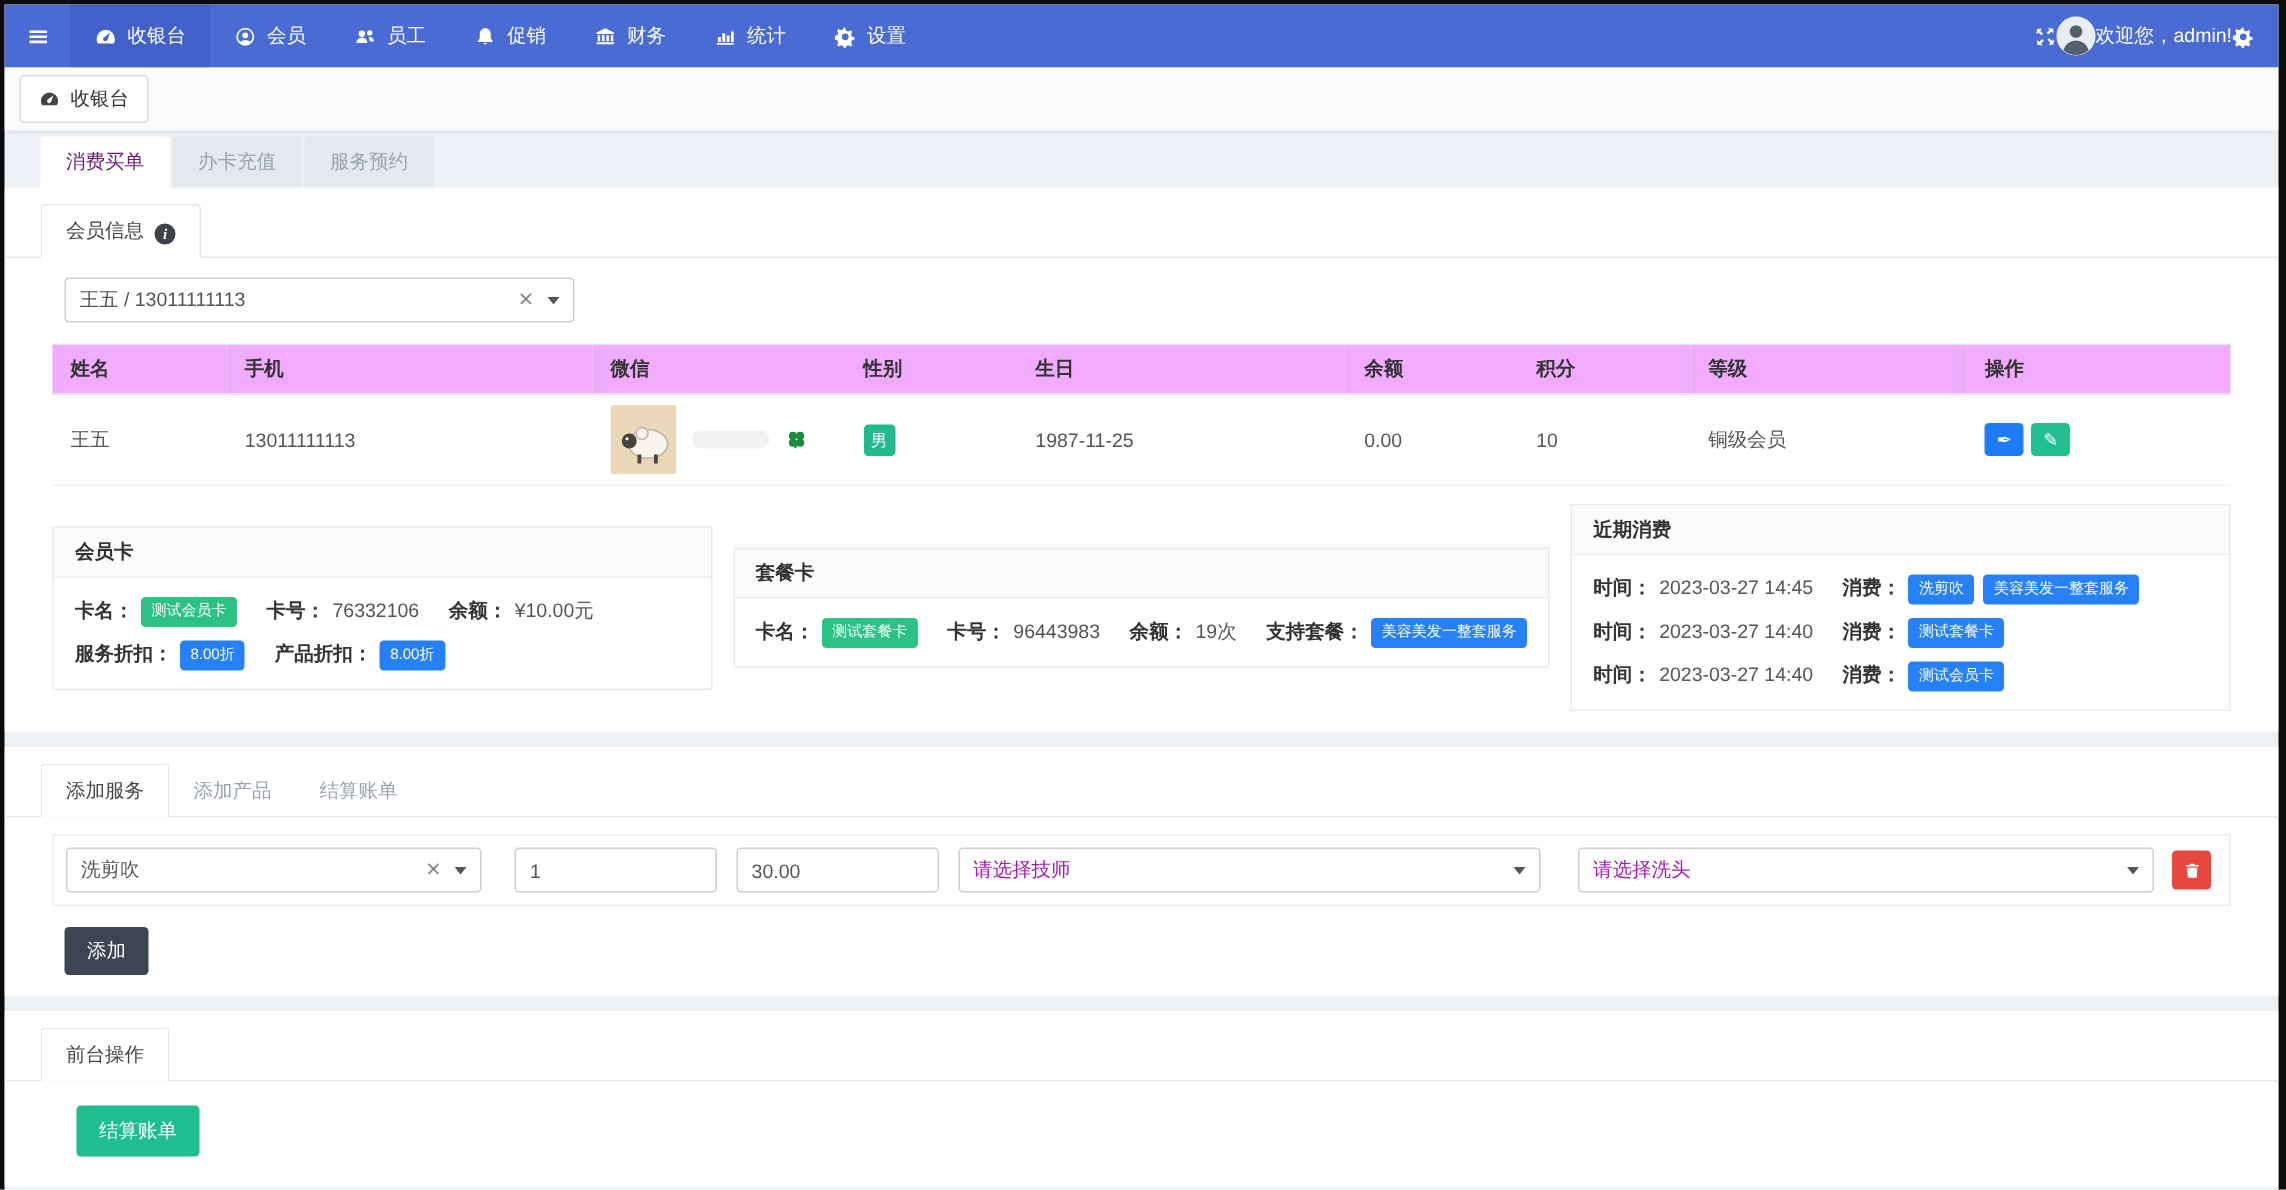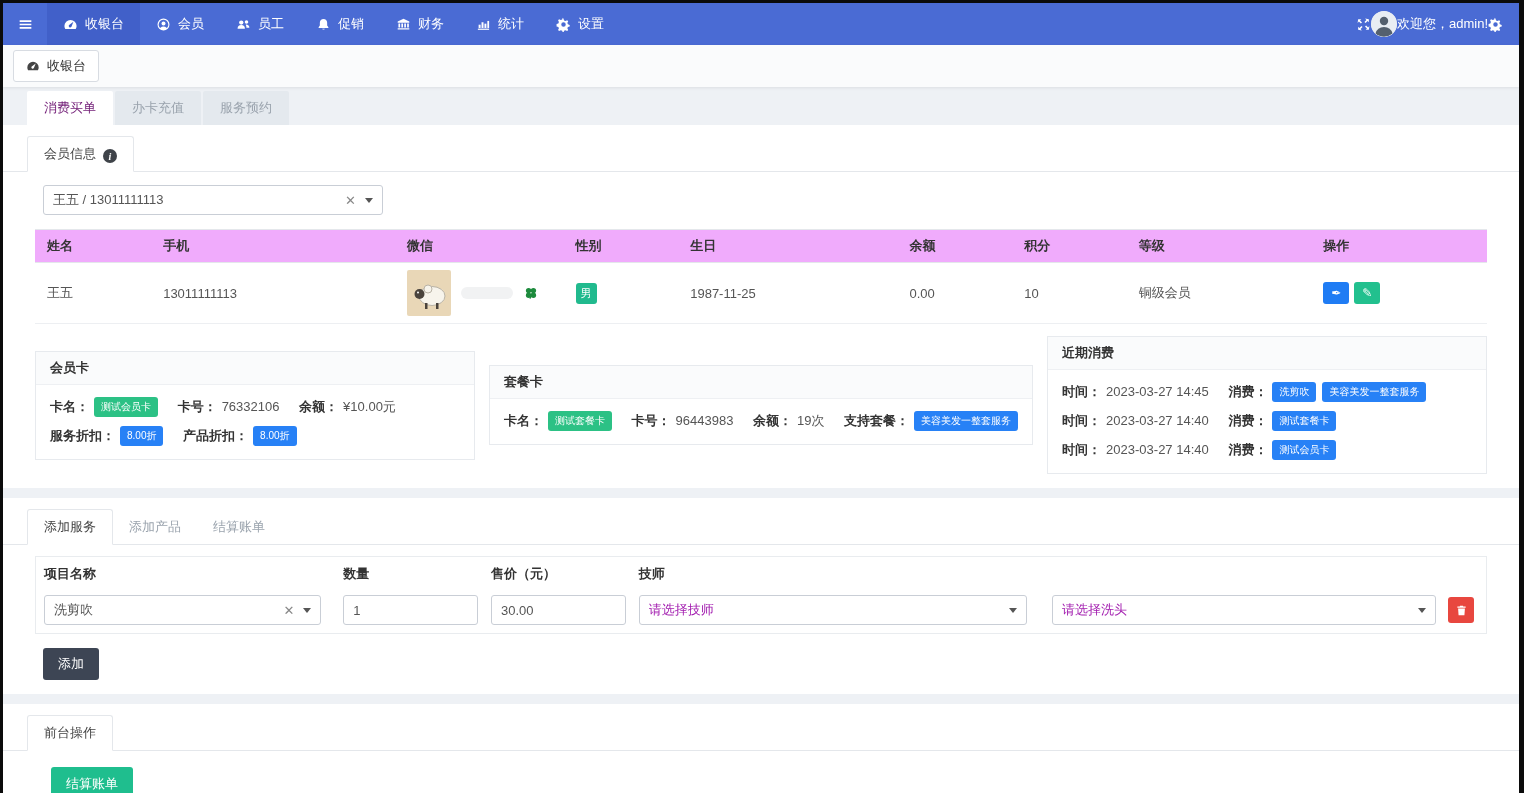--- a/index.html
+++ b/index.html
@@ -377,28 +377,20 @@
   </div>
 
   <div class="panel">
     <div class="nav-tabs">
       <div class="nav-tab">添加服务</div>
       <div class="nav-tab plain">添加产品</div>
       <div class="nav-tab plain">结算账单</div>
     </div>
 
     <div class="form-box">
-      <div class="form-head">
-        <div class="c1">项目名称</div>
-        <div class="c2">数量</div>
-        <div class="c3">售价（元）</div>
-        <div class="c4">技师</div>
-        <div class="c5"></div>
-          <div class="c6"></div>
-      </div>
       <div class="form-row">
         <div class="c1">
           <div class="select">
             <span class="grow">洗剪吹</span>
             <span class="clear-x">✕</span>
             <span class="caret"></span>
           </div>
         </div>
         <div class="c2"><input class="text" value="1" style=""></div>
         <div class="c3"><input class="text" value="30.00" style=""></div>

